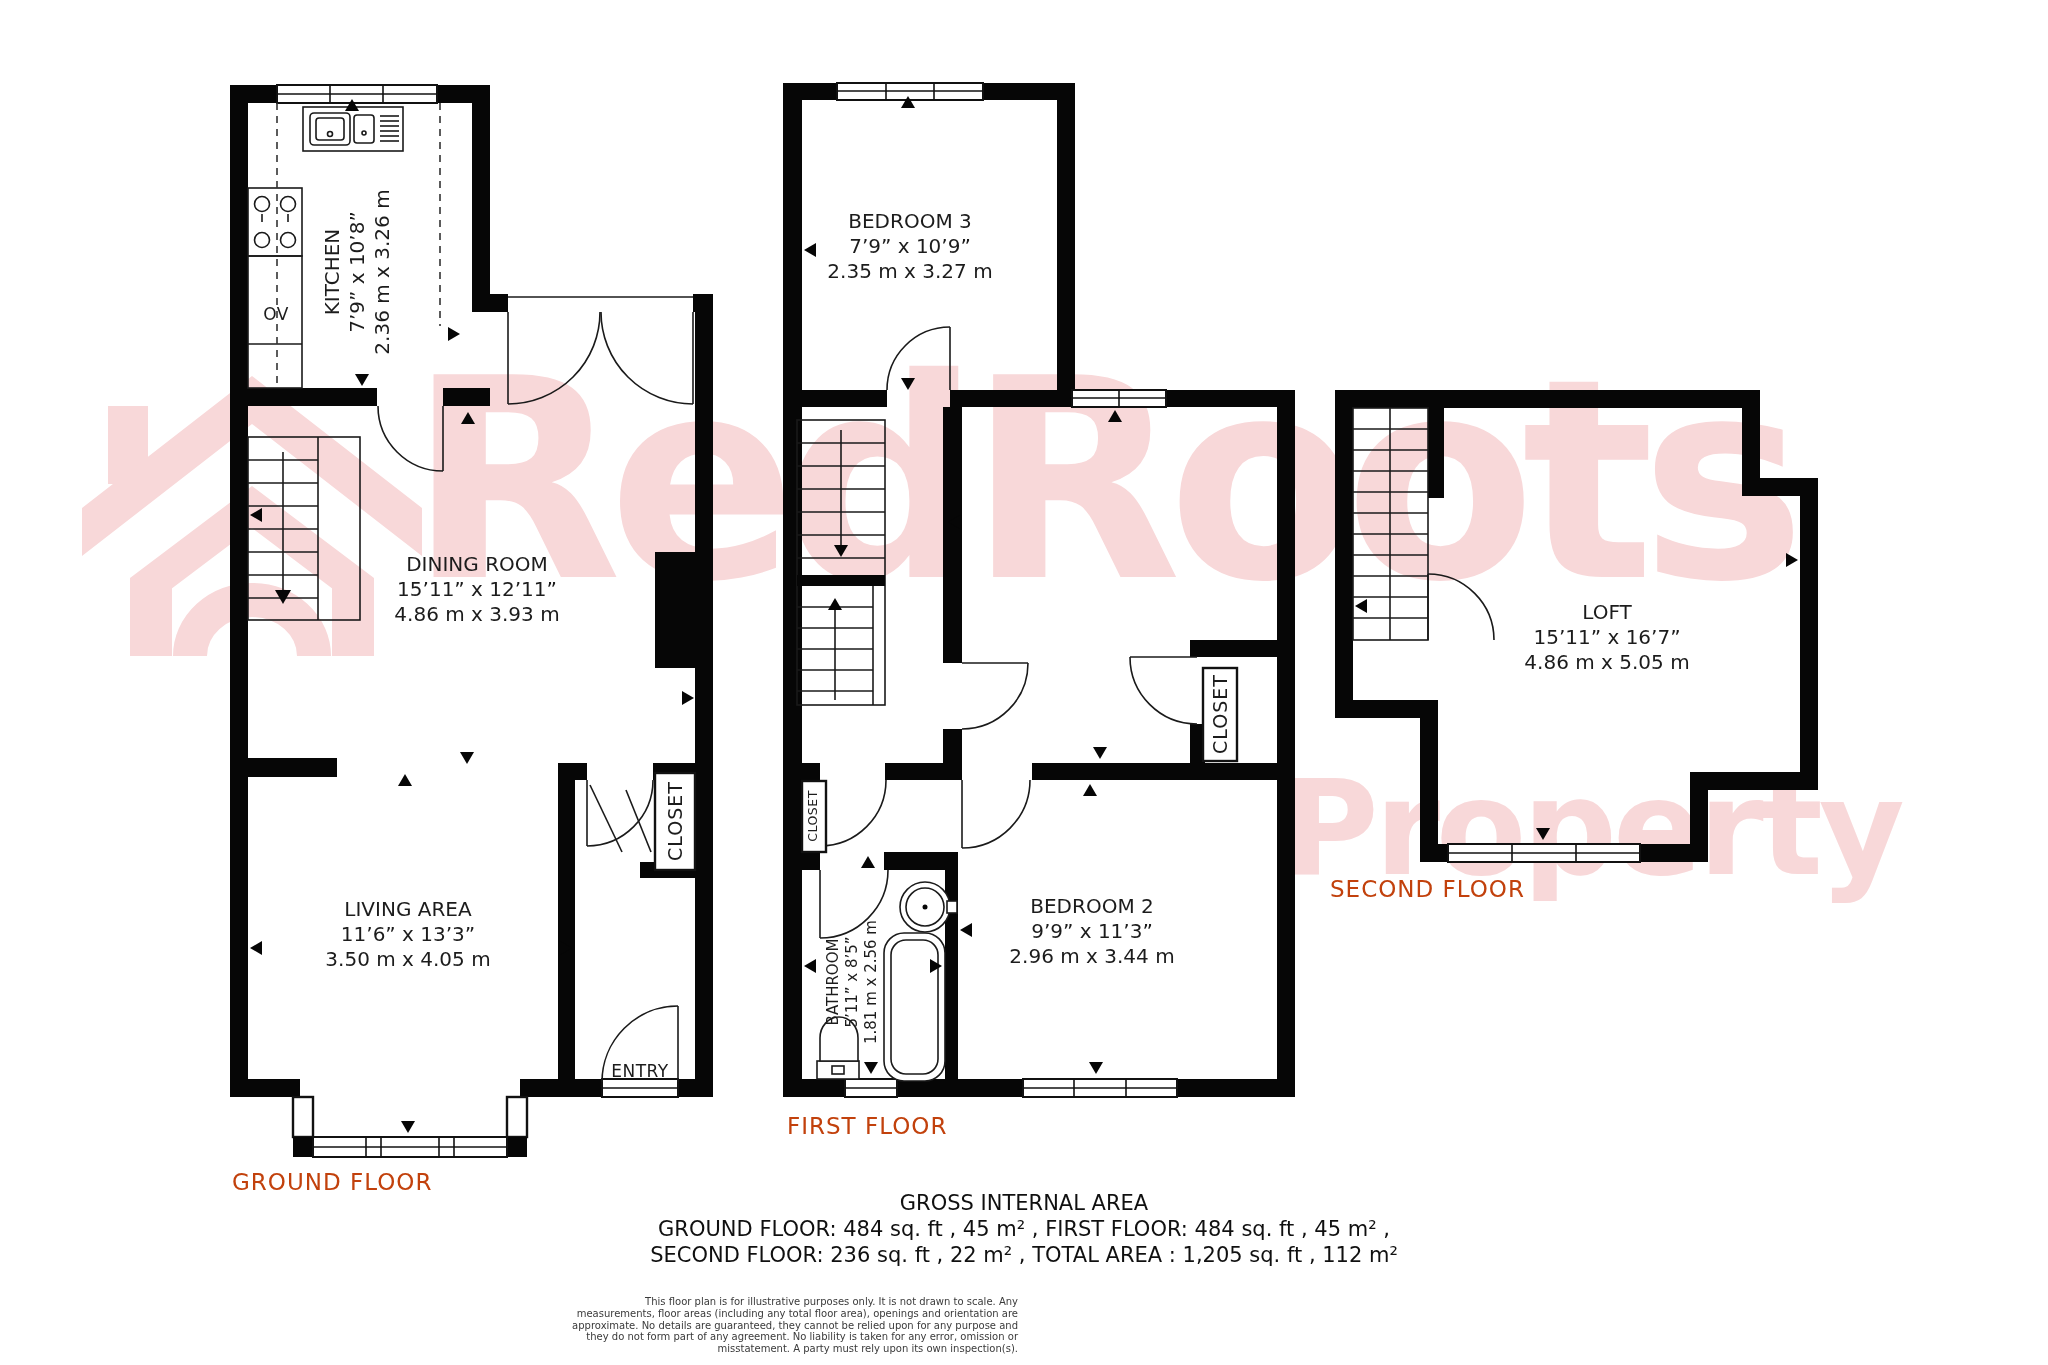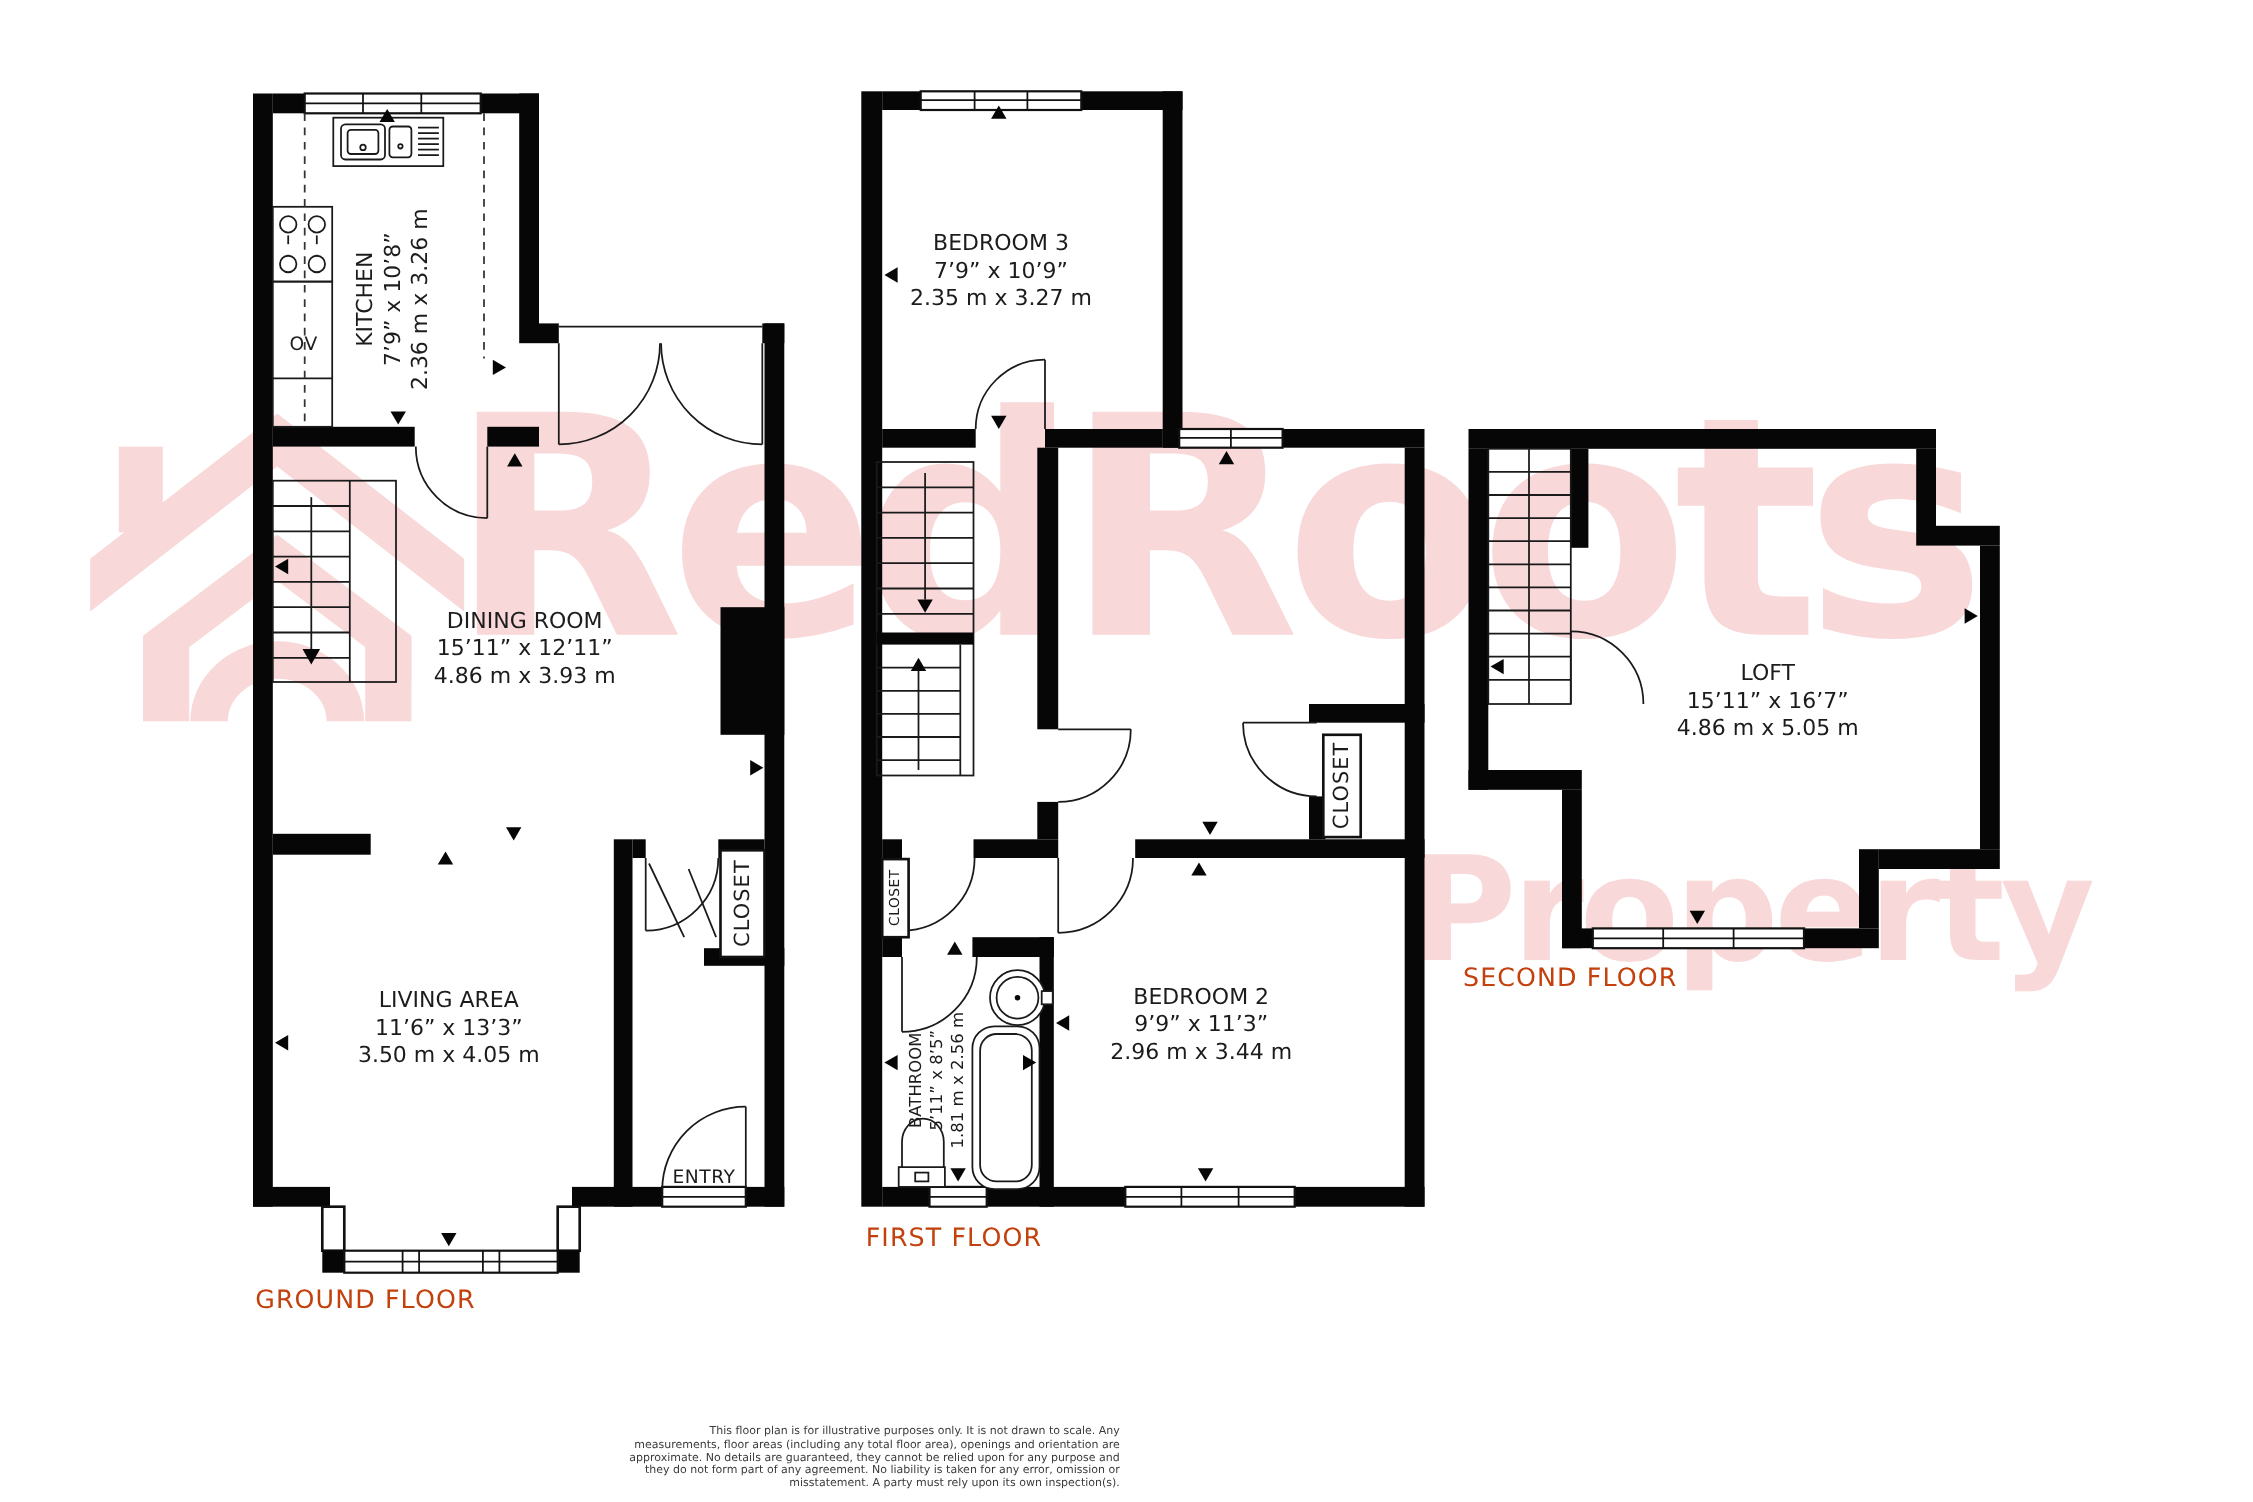--- a/index.html
+++ b/index.html
@@ -424,16 +424,21 @@
   <div class="rlabel" style="left:1607px;top:637px">
     <div>LOFT</div>
     <div>15’11” x 16’7”</div>
     <div>4.86 m x 5.05 m</div>
   </div>
 
   <div class="flabel" style="left:232px;top:1169px">GROUND FLOOR</div>
   <div class="flabel" style="left:787px;top:1113px">FIRST FLOOR</div>
   <div class="flabel" style="left:1330px;top:876px">SECOND FLOOR</div>
 
+  <div class="summary">
+    <div>GROSS INTERNAL AREA</div>
+    <div>GROUND FLOOR: 484 sq. ft , 45 m² , FIRST FLOOR: 484 sq. ft , 45 m² ,</div>
+    <div>SECOND FLOOR: 236 sq. ft , 22 m² , TOTAL AREA : 1,205 sq. ft , 112 m²</div>
+  </div>
 
   <div class="disclaimer">This floor plan is for illustrative purposes only. It is not drawn to scale. Any measurements, floor areas (including any total floor area), openings and orientation are approximate. No details are guaranteed, they cannot be relied upon for any purpose and they do not form part of any agreement. No liability is taken for any error, omission or misstatement. A party must rely upon its own inspection(s).</div>
 
 </div>
 
 </body></html>

